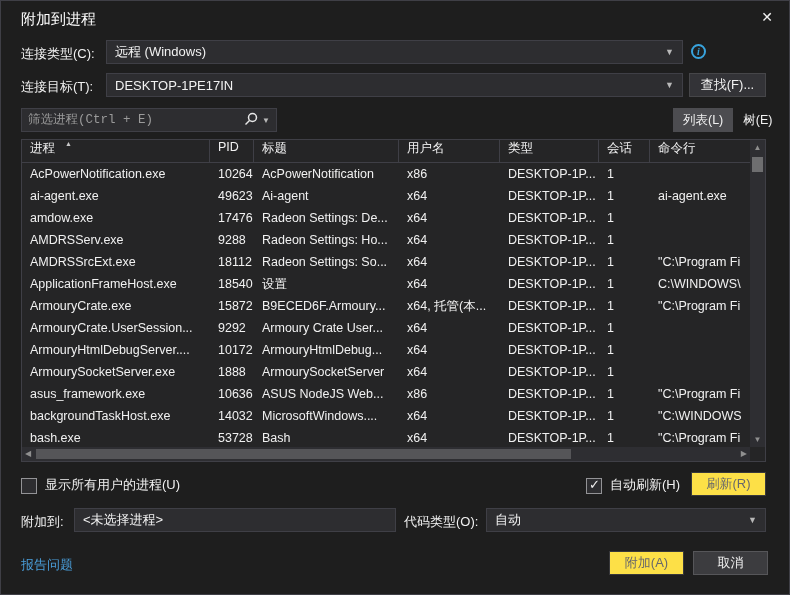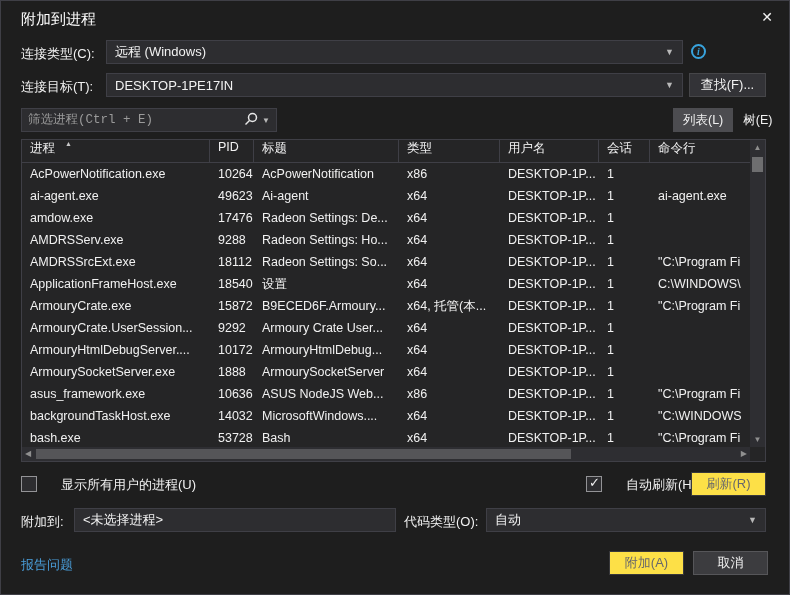--- a/index.html
+++ b/index.html
@@ -56,21 +56,21 @@
   .vscroll .arr-dn { position:absolute; bottom:3px; left:0; right:0; text-align:center; font-size:8px; color:#8f8f8f; cursor:pointer; }
   .hscroll { position:absolute; left:0; right:15px; bottom:0; height:14px; background:#2e2e32; }
   .hscroll .arr-l { position:absolute; left:3px; top:0; bottom:0; line-height:14px; font-size:8px; color:#8f8f8f; cursor:pointer; }
   .hscroll .hthumb { position:absolute; left:14px; top:2px; height:10px; width:535px; background:#555558; cursor:pointer; }
   .hscroll .arr-r { position:absolute; right:3px; top:0; bottom:0; line-height:14px; font-size:8px; color:#8f8f8f; cursor:pointer; }
   .scroll-corner { position:absolute; right:0; bottom:0; width:15px; height:14px; background:#252526; }
 
   
   .checkbox { width:16px; height:16px; background:#2d2d30; border:1px solid #939396; display:inline-block; position:relative; cursor:pointer; flex:0 0 auto; }
   .checkbox.checked::after { content:"✓"; position:absolute; left:2px; top:-2px; font-size:13px; color:#f1f1f1; }
-  .chk-group { position:absolute; display:flex; align-items:flex-start; gap:24px; }
+  .chk-group { position:absolute; display:flex; align-items:flex-end; gap:8px; }
   .chk-all { left:20px; top:475px; }
   .chk-auto { left:585px; top:475px; }
   .refresh-btn { position:absolute; left:690px; top:471px; width:75px; height:24px; }
 
   
   .attach-label { position:absolute; left:20px; top:512px; }
   .attach-input { position:absolute; left:73px; top:507px; width:322px; height:24px; background:#2d2d30; border:1px solid #3f3f46; color:#f1f1f1; font-size:13px; padding:0 8px; font-family:inherit; outline:none; }
   .codetype-label { position:absolute; left:403px; top:512px; }
   .combo-code { left:485px; top:507px; width:280px; }
 
@@ -124,24 +124,24 @@
           <span>进程</span>
           <span class="sort-arrow">▲</span>
         </div>
         <div class="th">
           <span>PID</span>
         </div>
         <div class="th">
           <span>标题</span>
         </div>
         <div class="th">
+          <span>用户名</span>
+        </div>
+        <div class="th">
           <span>类型</span>
-        </div>
-        <div class="th">
-          <span>用户名</span>
         </div>
         <div class="th">
           <span>会话</span>
         </div>
         <div class="th">
           <span>命令行</span>
         </div>
       </div>
     <div class="tbody">
         <div class="tr">

